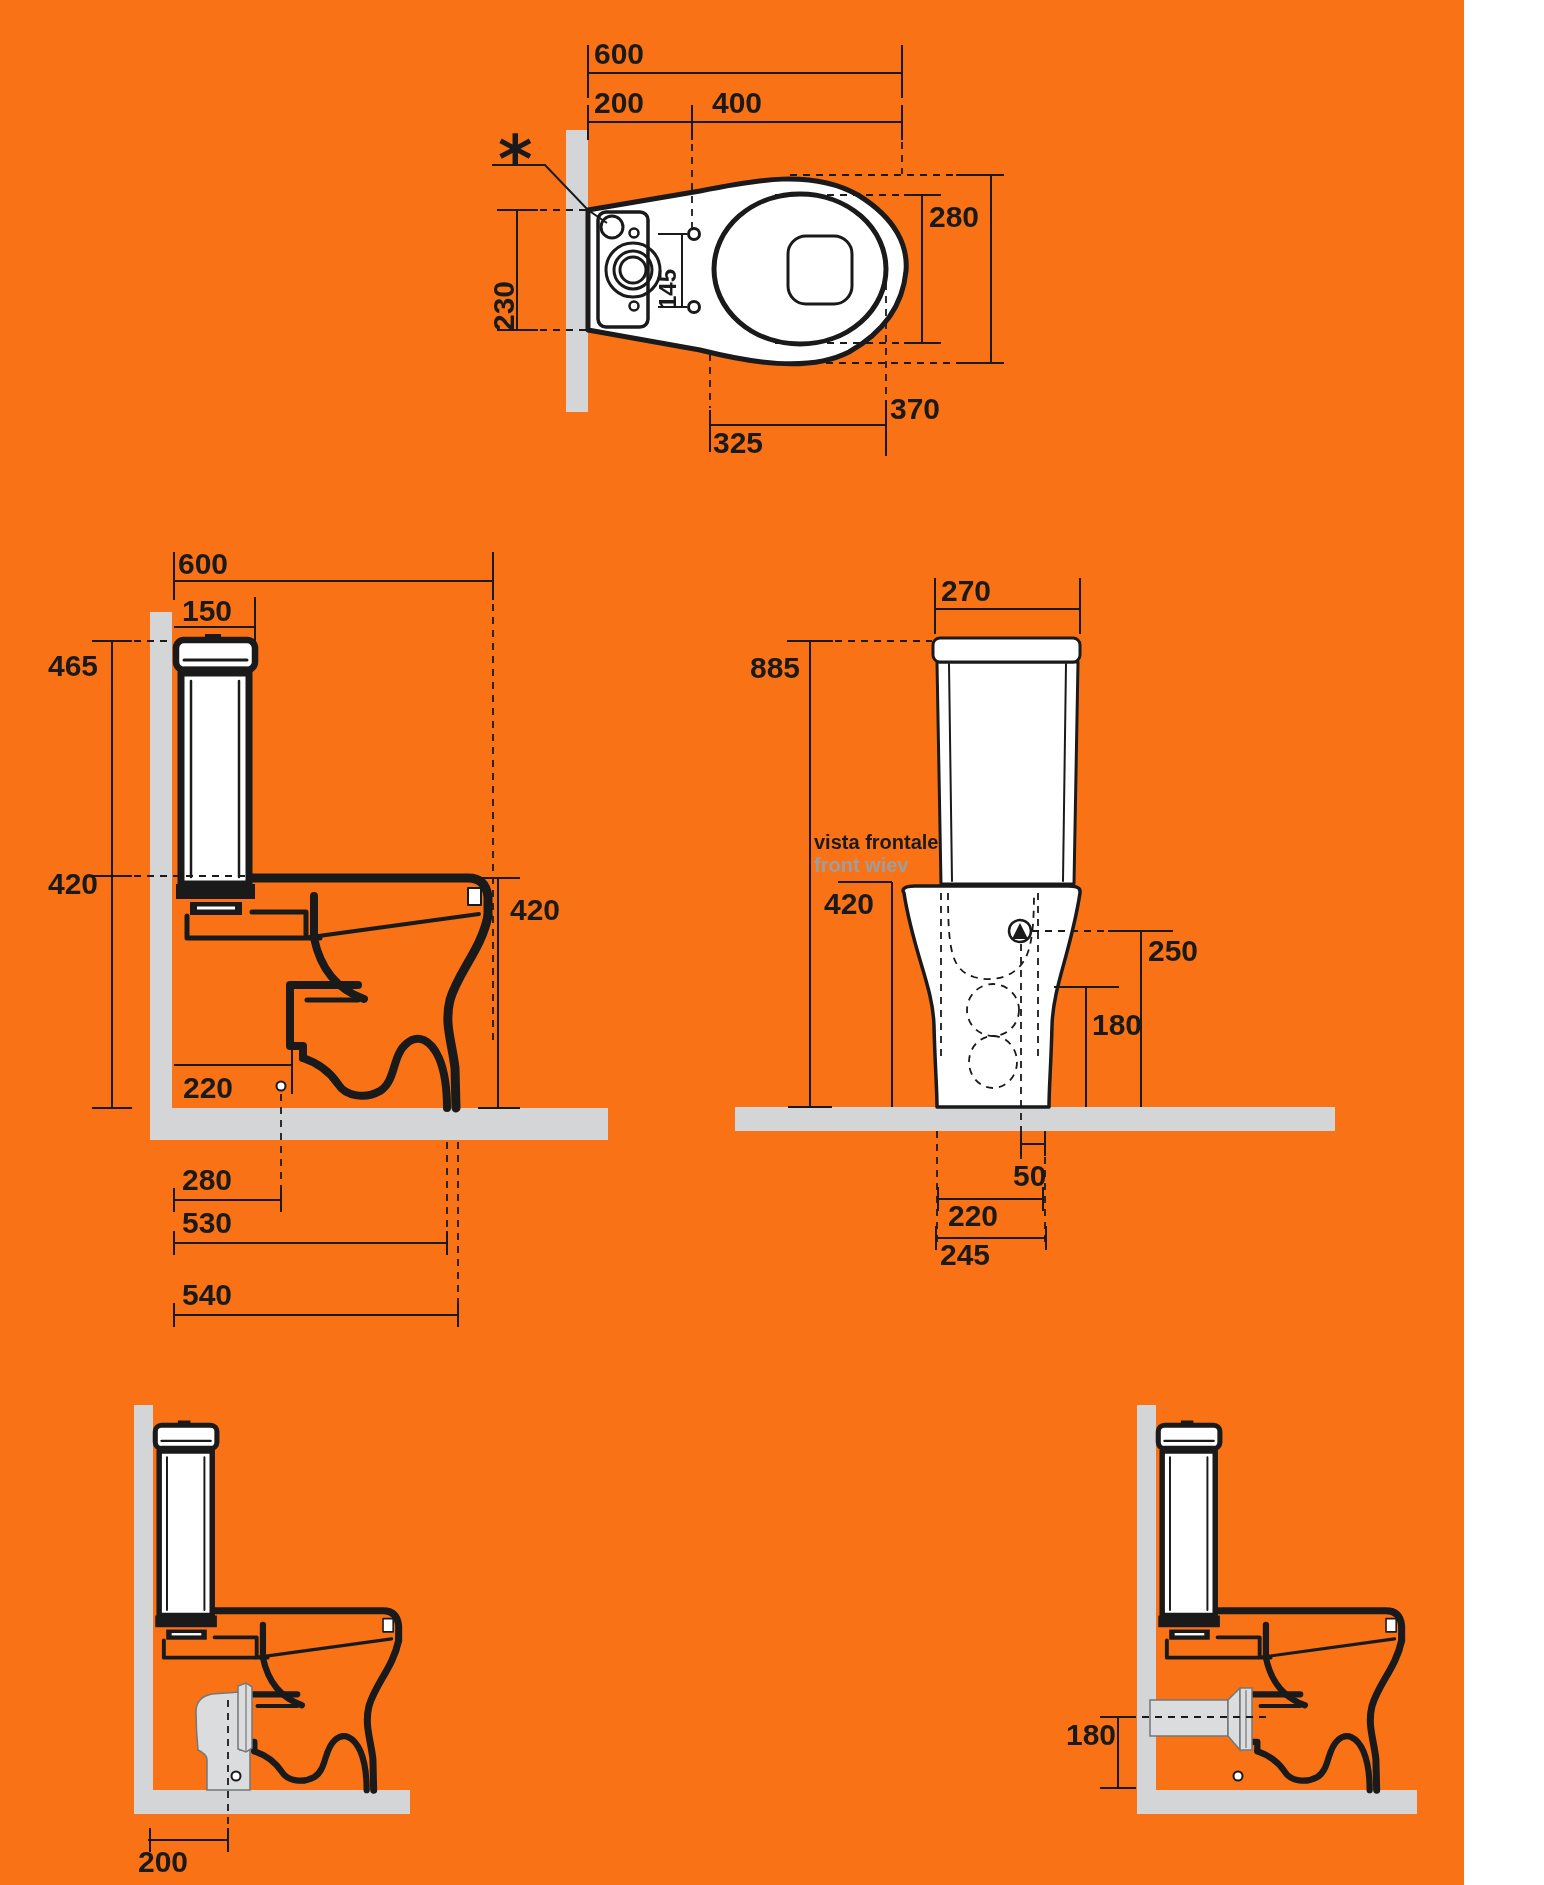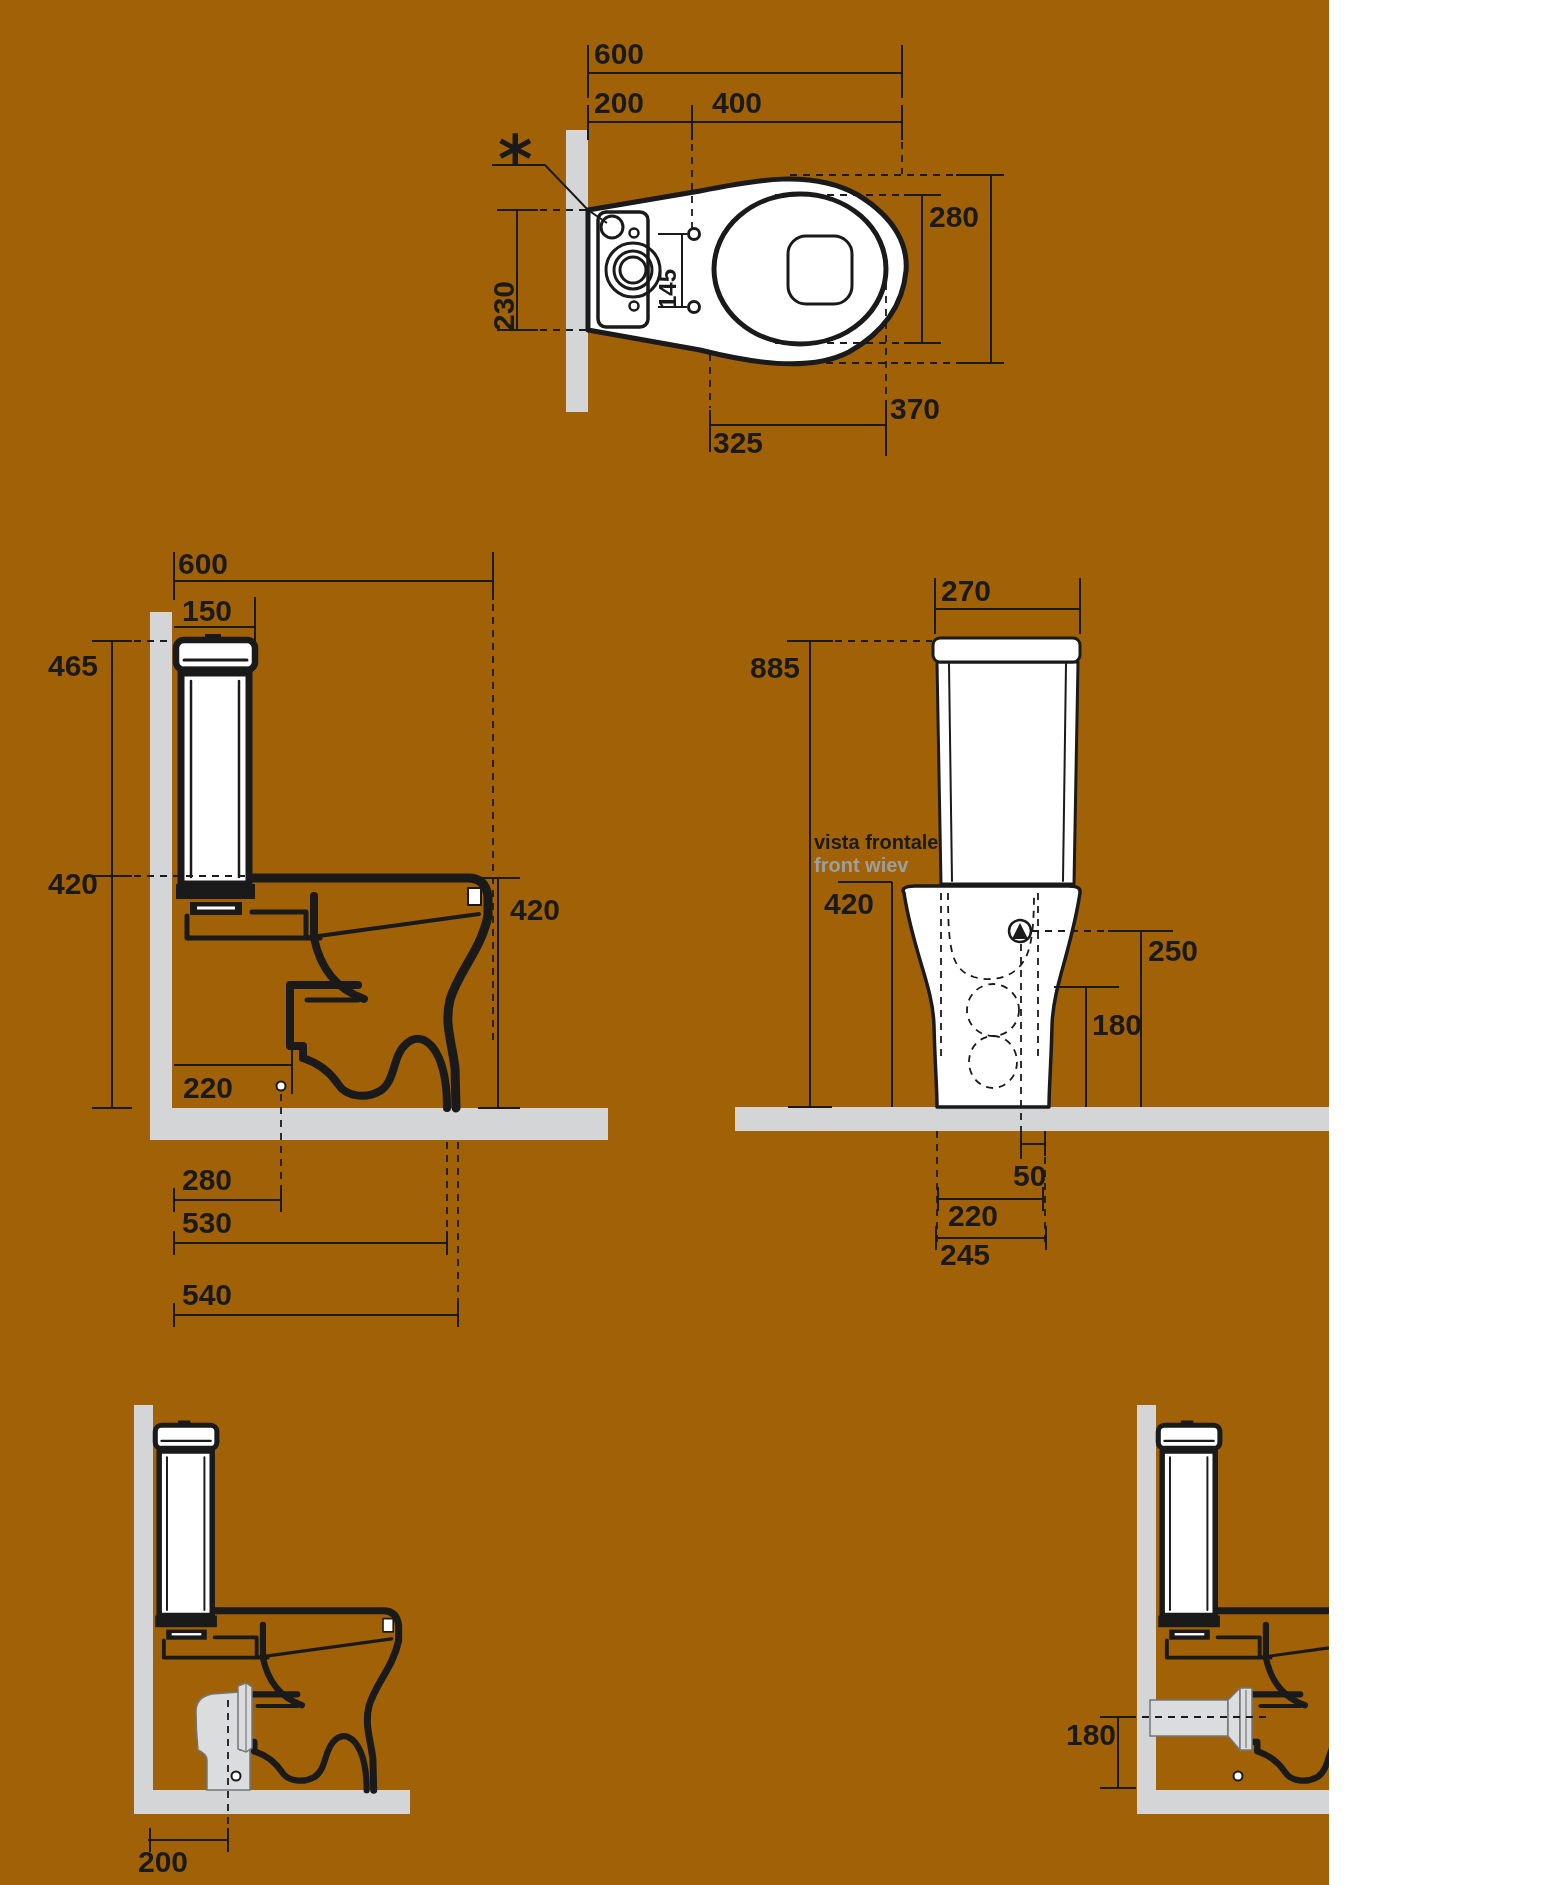--- a/index.html
+++ b/index.html
@@ -1,16 +1,16 @@
 <!DOCTYPE html>
 <html><head>
 <meta charset="utf-8">
 <style>
   html,body{margin:0;padding:0;background:#fff;}
-  .sheet{position:relative;width:1329px;height:1885px;background:#a16207;overflow:hidden;
+  .sheet{position:relative;width:1464px;height:1885px;background:#f97316;overflow:hidden;
          font-family:"Liberation Sans", sans-serif;}
   svg{display:block;}
   .dim{font-family:"Liberation Sans", sans-serif;font-weight:bold;font-size:30px;fill:#1a1a1a;}
   .dim-sm{font-family:"Liberation Sans", sans-serif;font-weight:bold;font-size:24px;fill:#1a1a1a;}
   .note{font-family:"Liberation Sans", sans-serif;font-weight:bold;font-size:20px;fill:#1a1a1a;}
   .note-muted{fill:#9c9ea0;}
   .thin{stroke:#1a1a1a;stroke-width:2;fill:none;}
   .dash{stroke:#1a1a1a;stroke-width:1.8;fill:none;stroke-dasharray:7 6;}
   .ink{stroke:#1a1a1a;fill:none;stroke-linejoin:round;stroke-linecap:round;}
   .inkfill{stroke:#1a1a1a;fill:#ffffff;stroke-linejoin:round;}

